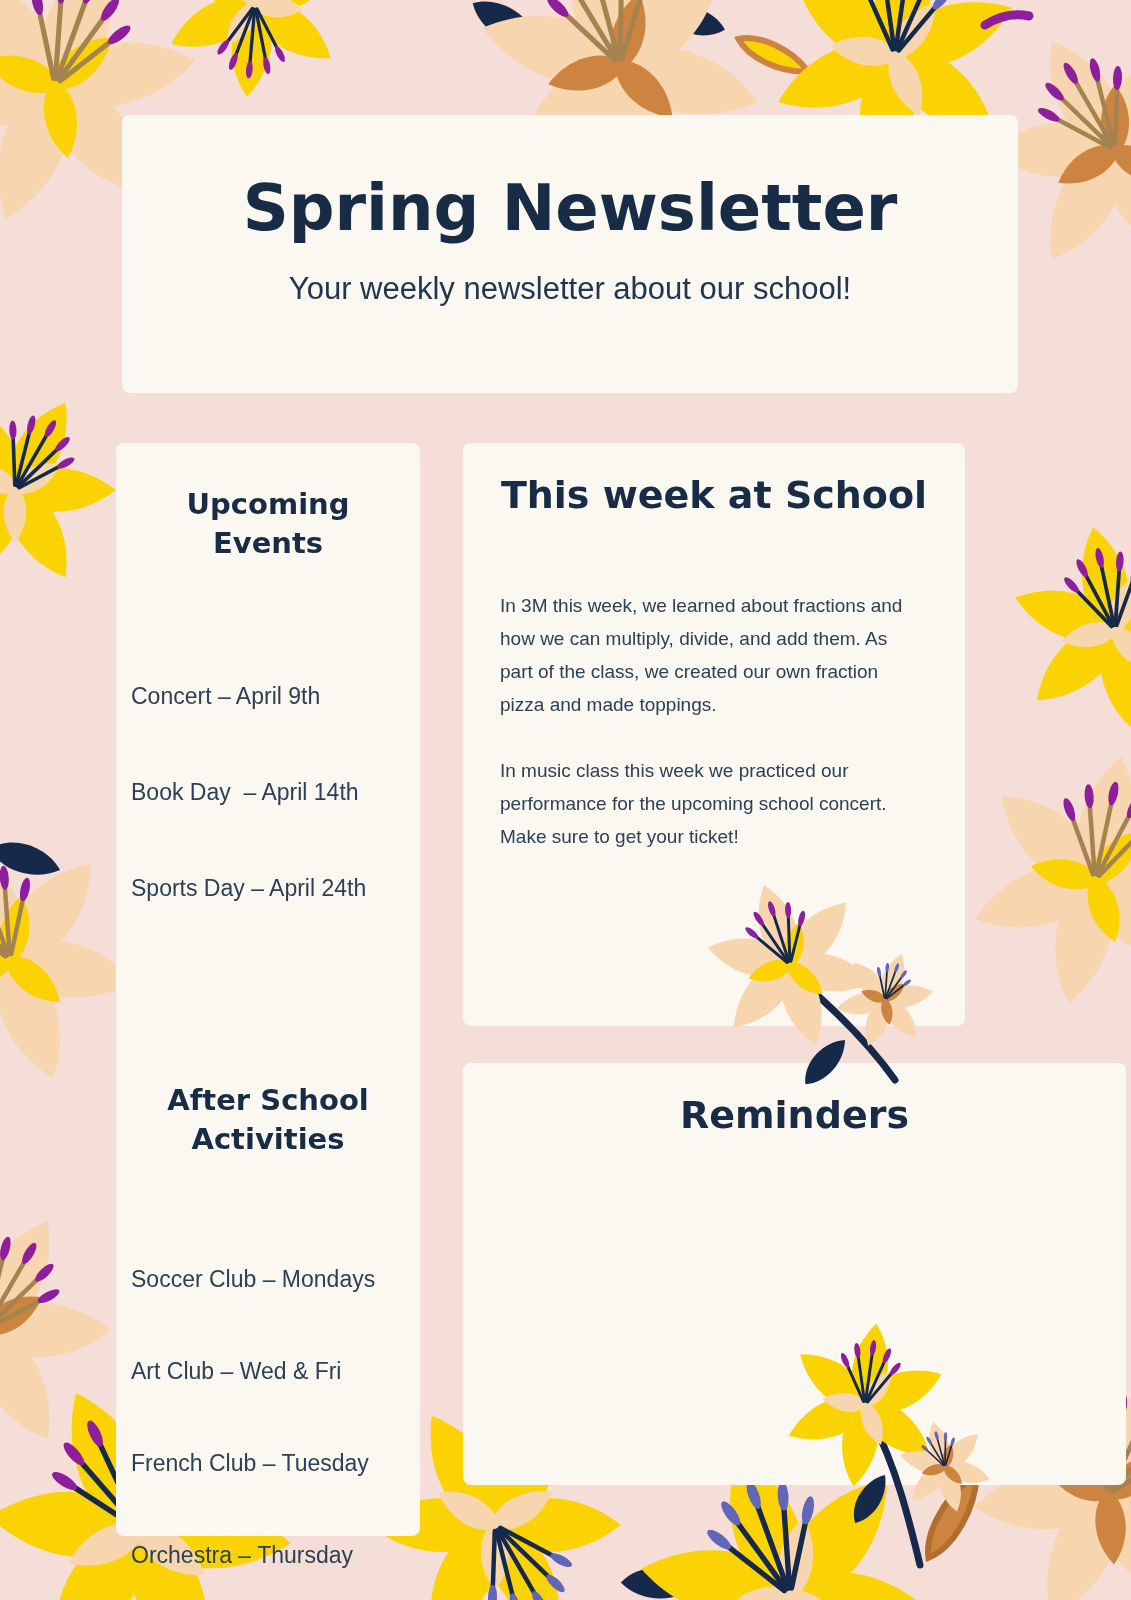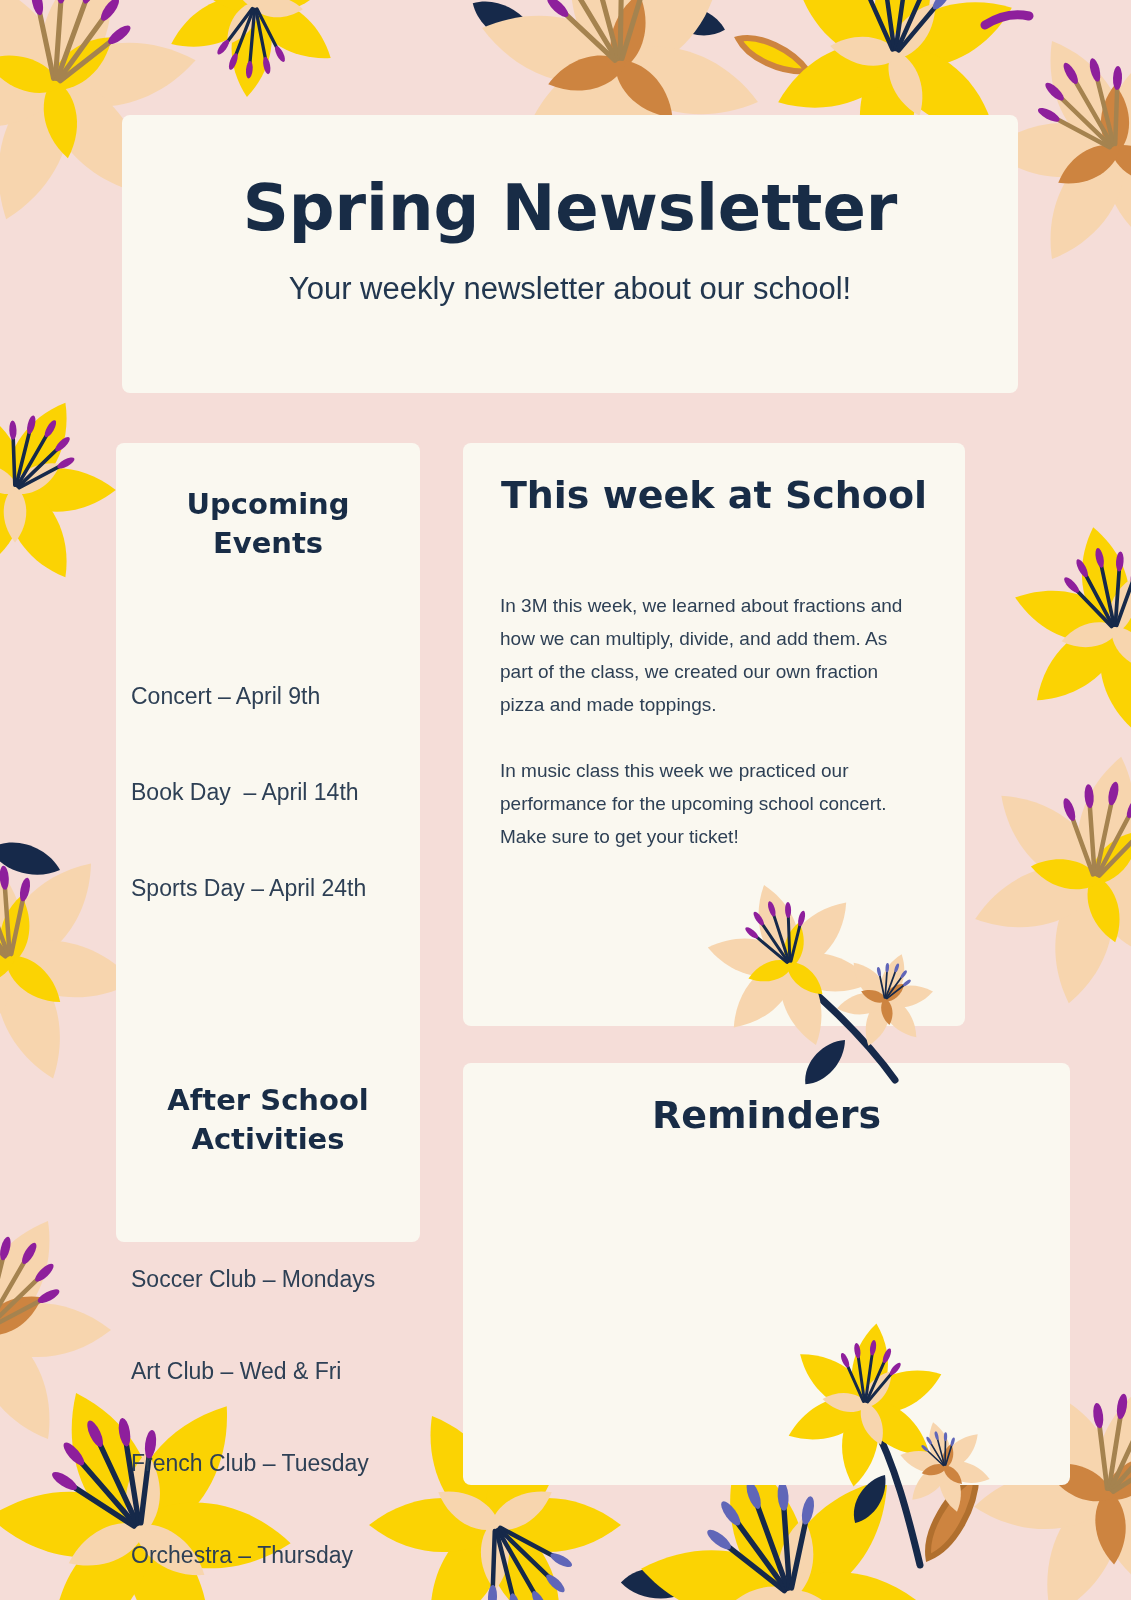--- a/index.html
+++ b/index.html
@@ -13,23 +13,23 @@
   svg.decor{position:absolute;left:0;top:0;z-index:0;}
   svg.decor-front{position:absolute;left:0;top:0;z-index:2;pointer-events:none;}
   .card{
     position:absolute;
     background:#faf8f0;
     border-radius:8px;
     z-index:1;
     box-sizing:border-box;
   }
   .header-card{left:122px;top:115px;width:896px;height:278px;text-align:center;}
-  .left-card{left:116px;top:443px;width:304px;height:799px;}
+  .left-card{left:116px;top:443px;width:304px;height:1093px;}
   .week-card{left:463px;top:443px;width:502px;height:583px;}
-  .rem-card{left:463px;top:1063px;width:607px;height:422px;}
+  .rem-card{left:463px;top:1063px;width:663px;height:422px;}
 
   .title{
     margin:56px 0 0 0;
     font-family:"DejaVu Sans", sans-serif;
     font-weight:700;
     font-size:64px;
     letter-spacing:0px;
     color:#182c46;
   }
   .subtitle{

